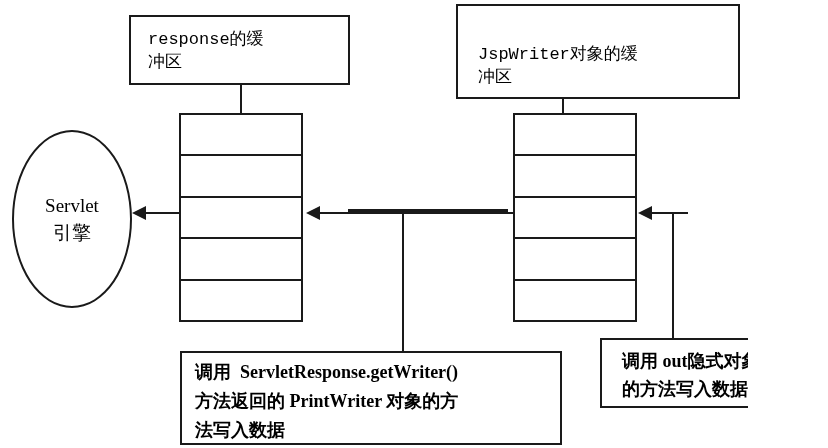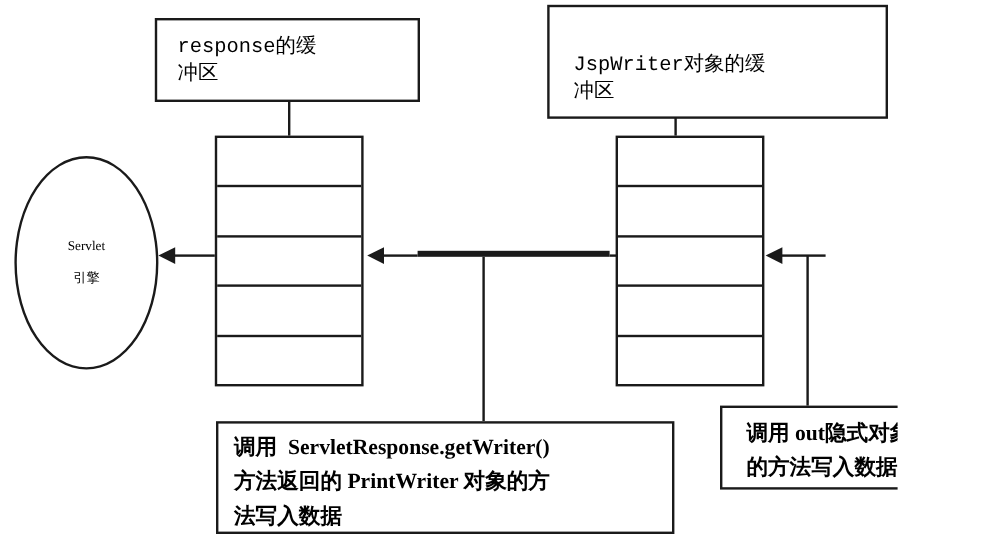--- a/index.html
+++ b/index.html
@@ -35,21 +35,21 @@
   #stack-left{left:179px;top:113px;}
   #stack-right{left:513px;top:113px;}
   .stack-row{flex:1;border-bottom:2px solid var(--line);}
   .stack-row:last-child{border-bottom:none;}
   
   .ellipse{
     position:absolute;border:2px solid var(--line);border-radius:50%;
     box-sizing:border-box;background:var(--bg);
     display:flex;align-items:center;justify-content:center;text-align:center;
     font-family:"Liberation Serif","DejaVu Serif",serif;
-    font-size:11px;line-height:27px;white-space:pre-wrap;
+    font-size:19px;line-height:27px;white-space:pre-wrap;
   }
   #ellipse-servlet{left:12px;top:130px;width:120px;height:178px;}
   #ellipse-jsp{left:688px;top:133px;width:130px;height:178px;}
   
   .hline{position:absolute;height:2px;background:var(--line);}
   .vline{position:absolute;width:2px;background:var(--line);}
   .thick{height:5px;}
   .arrow-head{
     position:absolute;width:0;height:0;
     border-top:7px solid transparent;border-bottom:7px solid transparent;

